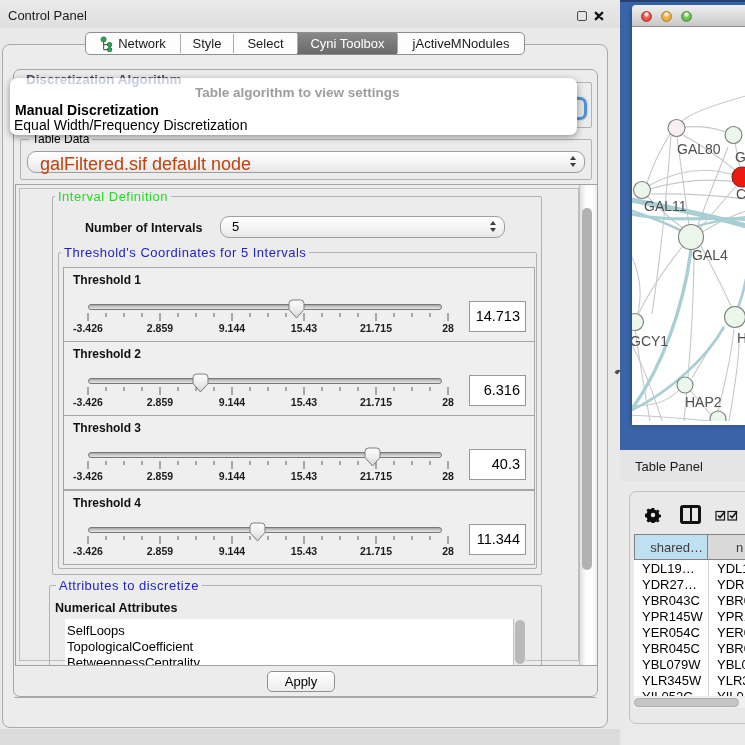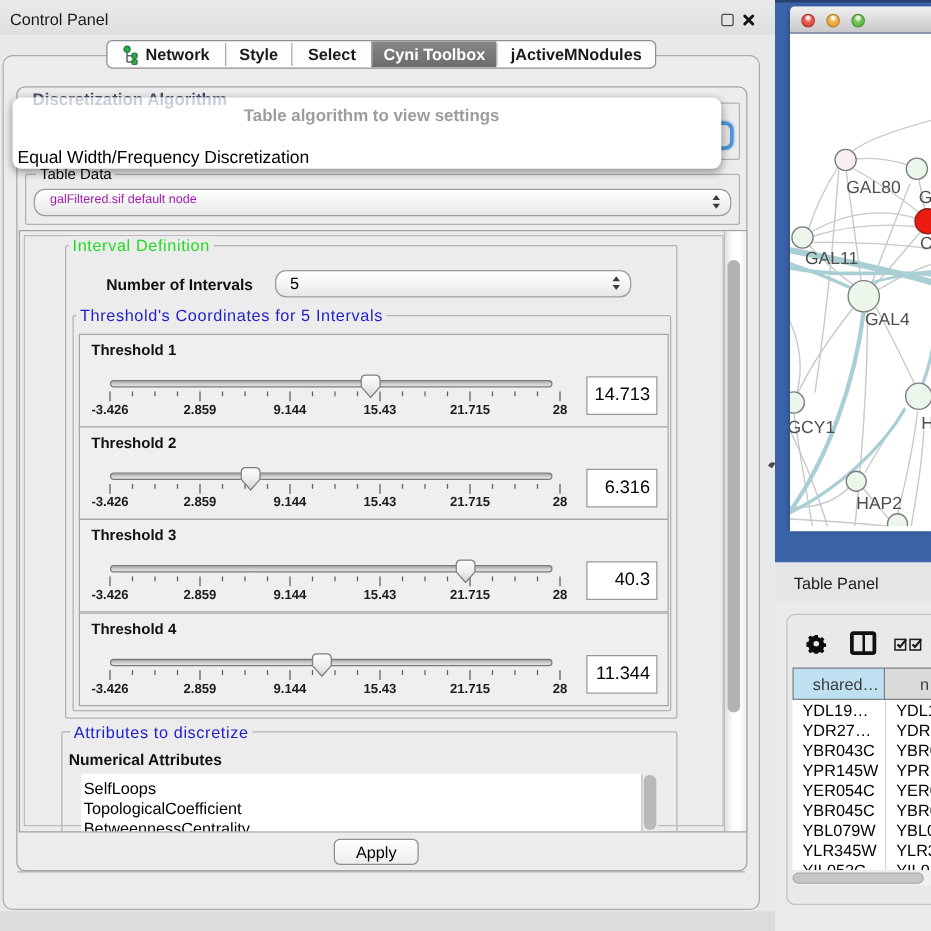--- a/index.html
+++ b/index.html
@@ -9,21 +9,21 @@
 .stepper:before { content:""; position:absolute; left:0; top:1px; border-left:3.5px solid transparent; border-right:3.5px solid transparent; border-bottom:4.5px solid #3c3c3c; }
 .stepper:after { content:""; position:absolute; left:0; bottom:1px; border-left:3.5px solid transparent; border-right:3.5px solid transparent; border-top:4.5px solid #3c3c3c; }
 .group { position:absolute; border:1px solid #b2b2b2; border-radius:2px; }
 .gtitle { position:absolute; top:-8px; background:#ececec; padding:0 3px; font-size:13px; letter-spacing:0.5px; line-height:15px; }
 .tpanel { position:absolute; left:45px; width:472px; height:75px; border:1px solid #a6a6a6; background:#efefef; }
 .tpanel b { position:absolute; left:9px; top:5px; font-size:12px; color:#111; }
 .track { position:absolute; left:24px; top:36px; width:354px; height:6px; border:1px solid #787878; border-radius:3px; background:linear-gradient(#a3a3a3,#c9c9c9 45%,#e6e6e6); }
 .tfield { position:absolute; left:405px; top:33px; width:57px; height:31px; background:#fff; border:1px solid #989898; font-size:14.5px; text-align:right; padding-right:5px; line-height:29px; color:#000; }
 .tlab { position:absolute; top:54px; width:50px; text-align:center; font-size:10.5px; font-weight:bold; color:#1c1c1c; }
 .seg { position:absolute; display:flex; background:#fdfdfd; border:1px solid #8f8f8f; border-radius:5px; overflow:hidden; }
-.seg > div { font-size:13px; font-weight:bold; color:#1a1a1a; text-align:right; border-left:1px solid; border-image:linear-gradient(to bottom, rgba(160,160,160,0) 10%, #ababab 10% 90%, rgba(160,160,160,0) 90%) 1; display:flex; align-items:center; justify-content:center; }
+.seg > div { font-size:13px; font-weight:normal; color:#1a1a1a; text-align:right; border-left:1px solid; border-image:linear-gradient(to bottom, rgba(160,160,160,0) 10%, #ababab 10% 90%, rgba(160,160,160,0) 90%) 1; display:flex; align-items:center; justify-content:center; }
 .seg > div:first-child { border-left:none; }
 .seg > div.sel { background:linear-gradient(#888888,#6a6a6a); color:#fff; border-left-color:#5e5e5e; }
 </style></head>
 <body>
 <svg width="0" height="0" style="position:absolute">
     <defs>
       <linearGradient id="thg" x1="0" y1="0" x2="0" y2="1">
         <stop offset="0" stop-color="#fdfdfd"></stop>
         <stop offset="0.55" stop-color="#ececec"></stop>
         <stop offset="1" stop-color="#d2d2d2"></stop>
@@ -62,21 +62,21 @@
   <div class="abs" style="left:26px;top:72px;font-size:13.5px;font-weight:bold;color:#4a4a66;">Discretization Algorithm</div>
 
   <div class="group" style="left:20px;top:82px;width:572px;height:46px;"></div>
 
   <div class="abs" style="left:551px;top:97px;width:36px;height:23px;border:3px solid #4f93d6;border-radius:7px;background:linear-gradient(90deg,#ffffff,#e0e0e0);box-shadow:0 0 2px rgba(70,140,220,.7);"></div>
 
   <div class="group" style="left:20px;top:139px;width:572px;height:41px;">
     <div class="gtitle" style="left:8px;font-size:12px;letter-spacing:0;">Table Data</div>
   </div>
   <div class="combo abs" style="left:27px;top:151px;width:558px;height:22px;"></div>
-  <div class="abs" style="left:40px;top:154px;font-size:10px;color:#a21caf;">galFiltered.sif default node</div>
+  <div class="abs" style="left:40px;top:154px;font-size:18px;color:#c2410c;">galFiltered.sif default node</div>
   <div class="stepper" style="left:570px;top:155px;"></div>
 
   <div class="abs" style="left:15px;top:184px;width:583px;height:482px;border:1px solid #a2a2a2;background:#ececec;overflow:hidden;">
     <div class="abs" style="left:3px;top:3px;width:560px;height:473px;border:1px solid #bcbcbc;"></div>
 
     <div class="group" style="left:36px;top:11px;width:490px;height:379px;border-color:#b0b0b0;">
       <div class="gtitle" style="left:2px;color:#21dd21;">Interval Definition</div>
     </div>
     <div class="abs" style="left:69px;top:36px;font-size:12.5px;font-weight:bold;color:#111;">Number of Intervals</div>
     <div class="combo abs" style="left:204px;top:31px;width:285px;height:22px;"></div>
@@ -304,14 +304,15 @@
   <div class="abs" style="left:4px;top:206px;width:105px;height:9px;background:#c6c6c6;border:1px solid #ababab;border-radius:5px;"></div>
 </div>
 
 <svg class="abs" style="left:614px;top:368px;" width="7" height="8" viewBox="0 0 7 8">
     <path d="M0.5 4.5 Q2.5 0.5 6.5 2.5 L3.5 6.5 Z" fill="#4c4c4c"></path>
   </svg>
 
 <div class="abs" style="left:10px;top:78px;width:567px;height:57px;background:#ffffff;border-radius:7px;box-shadow:0 2px 7px rgba(0,0,0,0.4);overflow:hidden;">
   <div class="abs" style="left:16px;top:-6px;font-size:13.5px;font-weight:bold;color:#c9cedb;">Discretization Algorithm</div>
   <div class="abs" style="left:185px;top:7px;font-size:13.5px;font-weight:bold;color:#9d9d9d;">Table algorithm to view settings</div>
+  <div class="abs" style="left:5px;top:24px;font-size:14px;font-weight:bold;color:#000;">Manual Discretization</div>
   <div class="abs" style="left:4px;top:39px;font-size:14px;color:#000;">Equal Width/Frequency Discretization</div>
 </div>
 
 </body></html>

